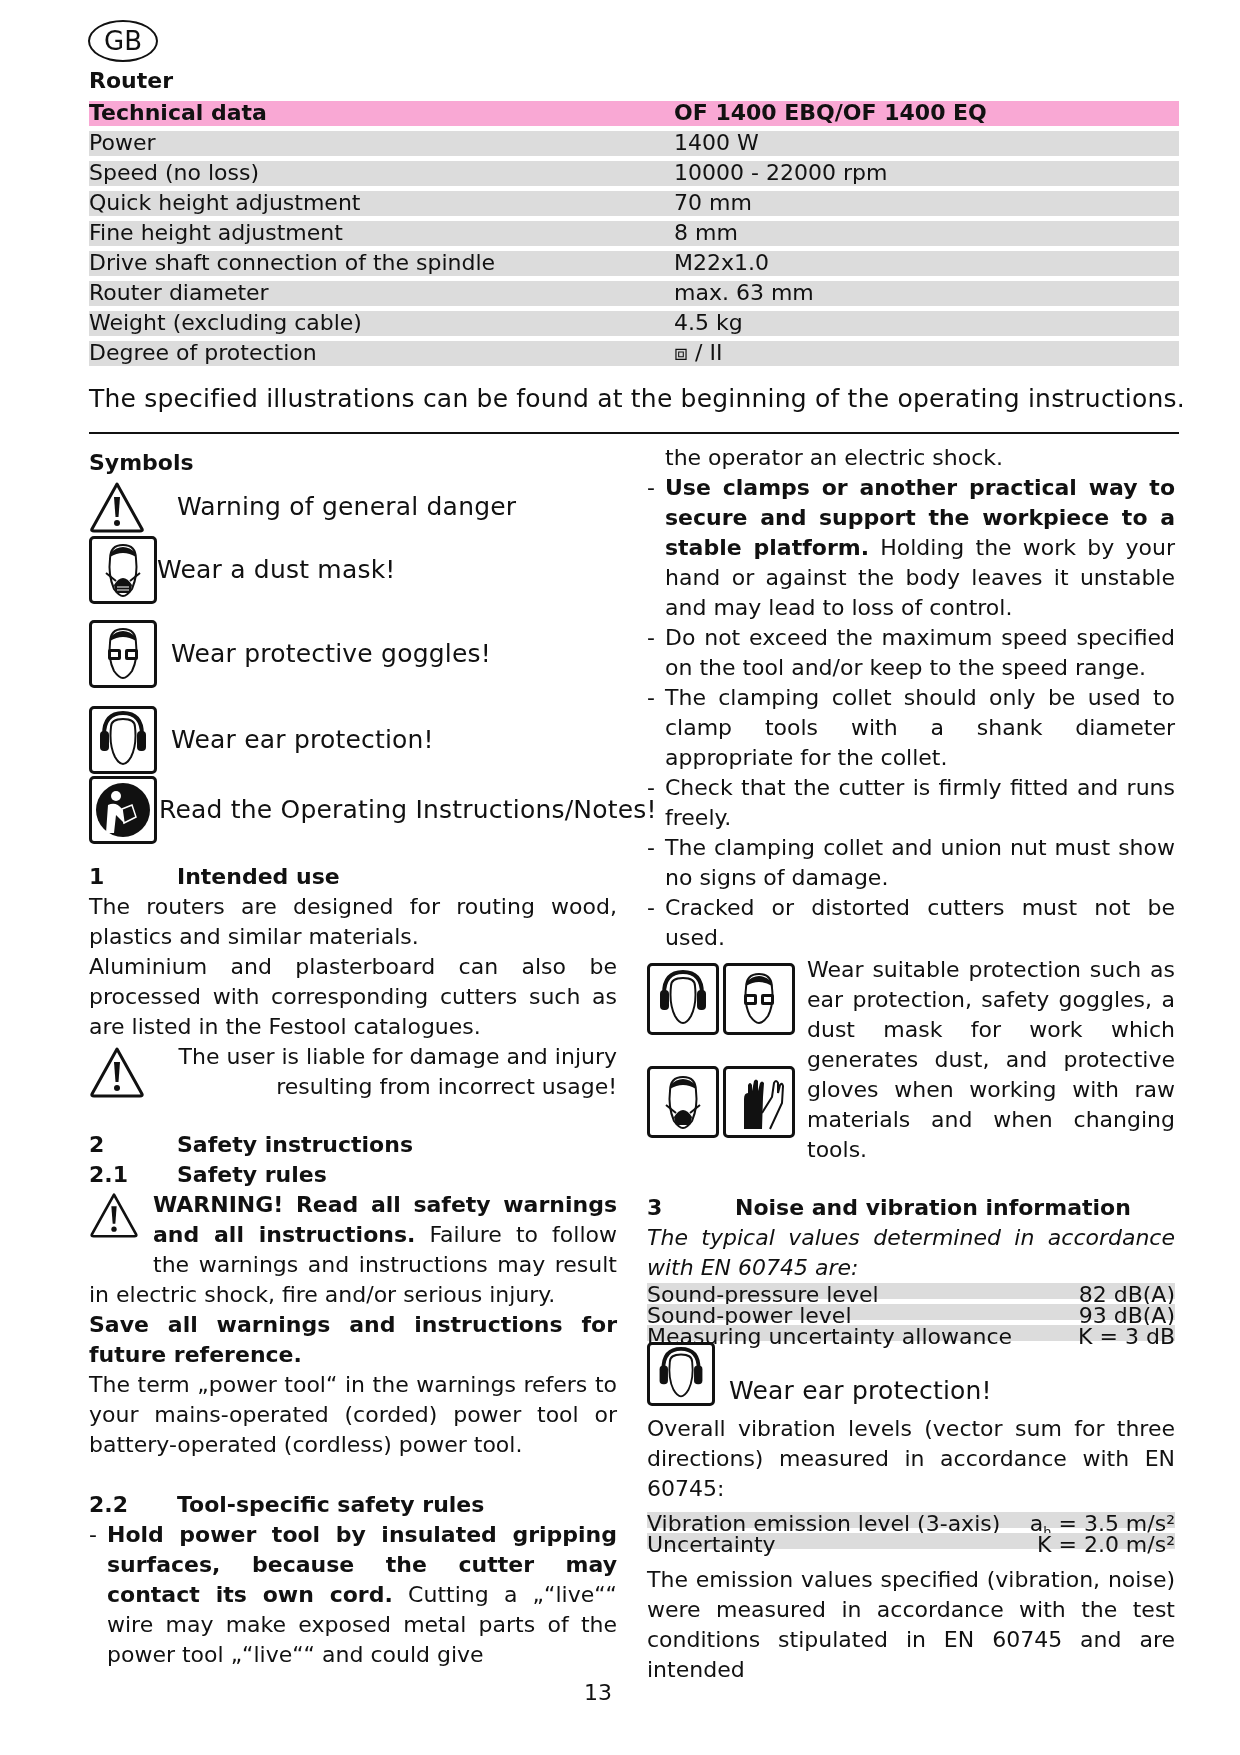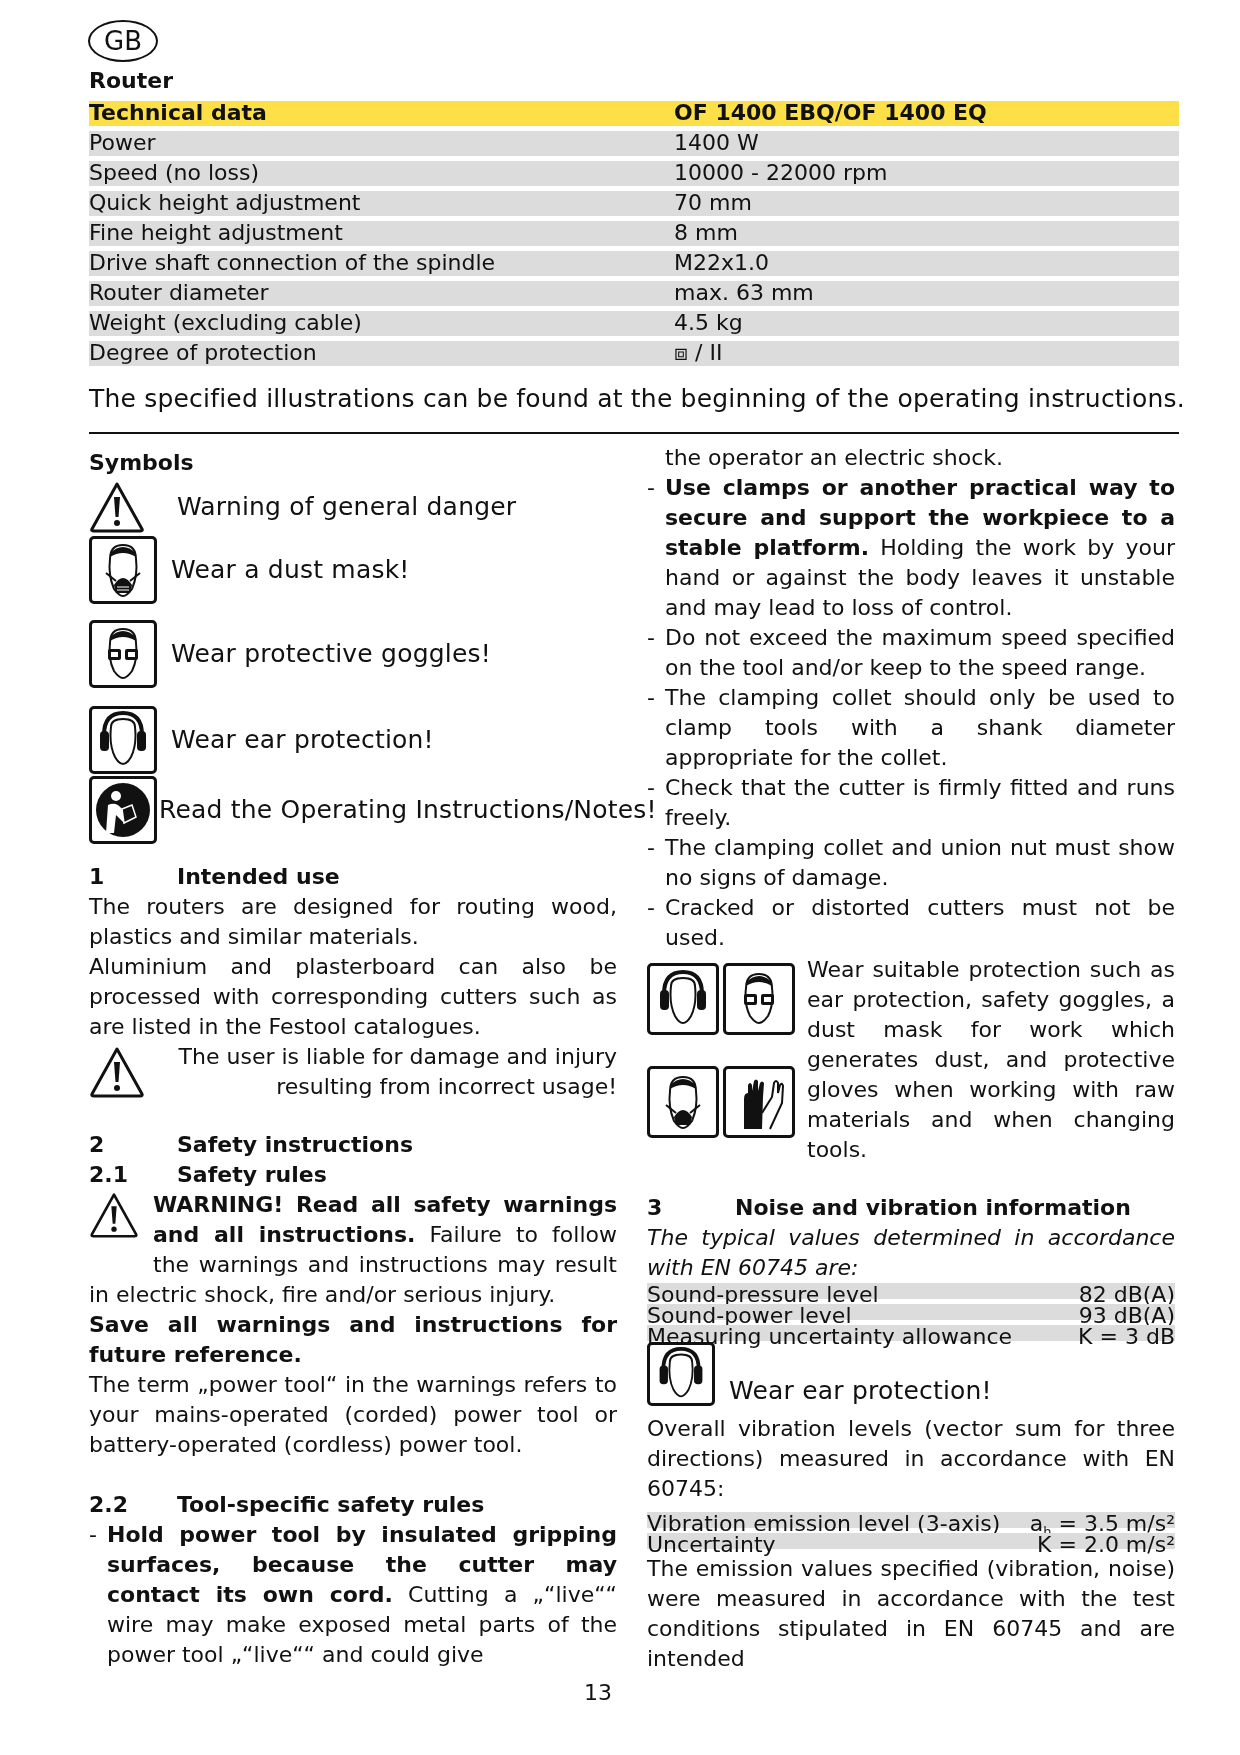--- a/index.html
+++ b/index.html
@@ -5,21 +5,21 @@
   html, body { margin:0; padding:0; background:#ffffff; }
   body { width:1240px; height:1755px; position:relative; overflow:hidden;
          font-family:"DejaVu Sans", sans-serif; color:#111; }
   .abs { position:absolute; }
   .t { font-size:25px; line-height:30px; letter-spacing:0.2px; white-space:nowrap; }
   .b { font-weight:bold; }
   .gb { left:88px; top:20px; width:66px; height:38px; border:2px solid #111; border-radius:50%;
         font-size:26px; line-height:38px; text-align:center; }
   .title { left:89px; top:66px; font-size:22px; font-weight:bold; line-height:30px; }
   .tbl-row { position:absolute; left:89px; width:1090px; height:25px; background:#dcdcdc; }
-  .tbl-row.hdr { background:#fde047; }
+  .tbl-row.hdr { background:#f9a8d4; }
   .tbl-row span { position:absolute; top:-3px; font-size:22px; line-height:30px; white-space:nowrap; }
   .tbl-row .k { left:0; }
   .tbl-row .v { left:585px; }
   .tbl-row.hdr span { font-weight:bold; }
   .rule { left:89px; top:432px; width:1090px; height:2px; background:#111; }
   .col { position:absolute; width:528px; }
   .colL { left:89px; }
   .colR { left:647px; }
   .p { font-size:22px; line-height:30px; text-align:justify; margin:0; }
   .p.last { text-align-last:left;font-style:italic; }
@@ -101,21 +101,21 @@
   <div class="sym" style="top:88px">
     <div class="ico">
       <svg width="54" height="58" viewBox="0 0 54 58">
         <path d="M14 18 Q14 4 27 4 Q40 4 40 18 Q42 34 36 48 Q31 55 27 55 Q23 55 18 48 Q12 34 14 18 Z" fill="none" stroke="#111" stroke-width="2"></path>
         <path d="M14 12 Q27 0 40 12 L40 16 Q27 8 14 16 Z" fill="#111"></path>
         <path d="M10 32 L20 40 M44 32 L34 40" stroke="#111" stroke-width="2"></path>
         <path d="M18 44 Q27 30 36 44 L34 52 L20 52 Z" fill="#111"></path>
         <path d="M21 46 H33 M21 49 H33" stroke="#fff" stroke-width="1"></path>
       </svg>
     </div>
-    <span class="t" style="margin-left:14px">Wear a dust mask!</span>
+    <span class="t" style="">Wear a dust mask!</span>
   </div>
 
   <div class="sym" style="top:172px">
     <div class="ico">
       <svg width="54" height="58" viewBox="0 0 54 58">
         <path d="M14 18 Q14 4 27 4 Q40 4 40 18 Q42 34 36 46 Q31 53 27 53 Q23 53 18 46 Q12 34 14 18 Z" fill="none" stroke="#111" stroke-width="2"></path>
         <path d="M14 12 Q27 0 40 12 L40 16 Q27 8 14 16 Z" fill="#111"></path>
         <rect x="12" y="24" width="13" height="11" rx="2" fill="#111"></rect>
         <rect x="29" y="24" width="13" height="11" rx="2" fill="#111"></rect>
         <rect x="15" y="27" width="7" height="5" fill="#fff"></rect>
@@ -294,20 +294,20 @@
       </svg>
     </div>
     <span class="t" style="margin-left:14px">Wear ear protection!</span>
   </div>
   <p class="p" style="margin-top:8px;text-align-last:left">Overall vibration levels (vector sum for three directions) measured in accordance with EN 60745:</p>
   <div style="height:8px"></div>
   <div class="datarow">
     <span class="k">Vibration emission level (3-axis)</span>
     <span class="v"><span style="position:static">a</span><sub style="font-size:13px;position:static">h</sub><span style="position:static"> = 3.5 m/s²</span></span>
   </div>
-  <div class="datarow" style="margin-bottom:5px">
+  <div class="datarow" style="margin-bottom:16px">
     <span class="k">Uncertainty</span>
     <span class="v">K = 2.0 m/s²</span>
   </div>
   <p class="p">The emission values specified (vibration, noise) were measured in accordance with the test conditions stipulated in EN 60745 and are intended</p>
 </div>
 
 <div class="abs pageno">13</div>
 
 </body></html>

